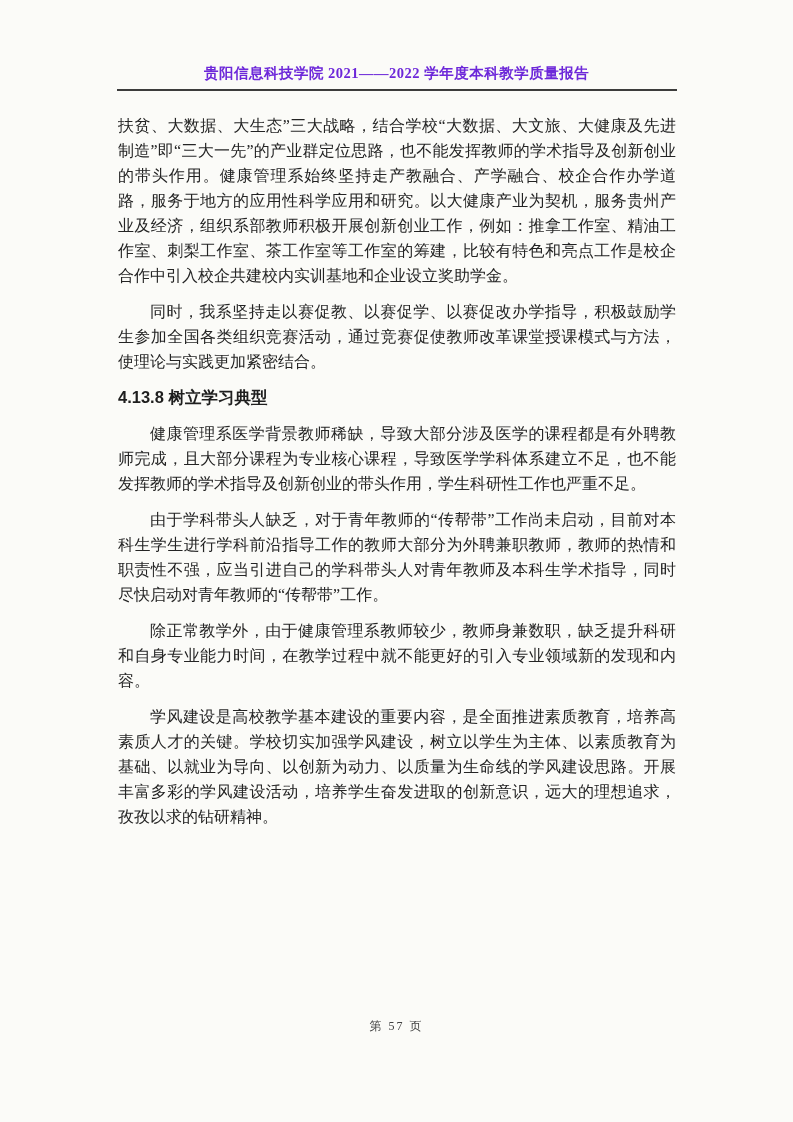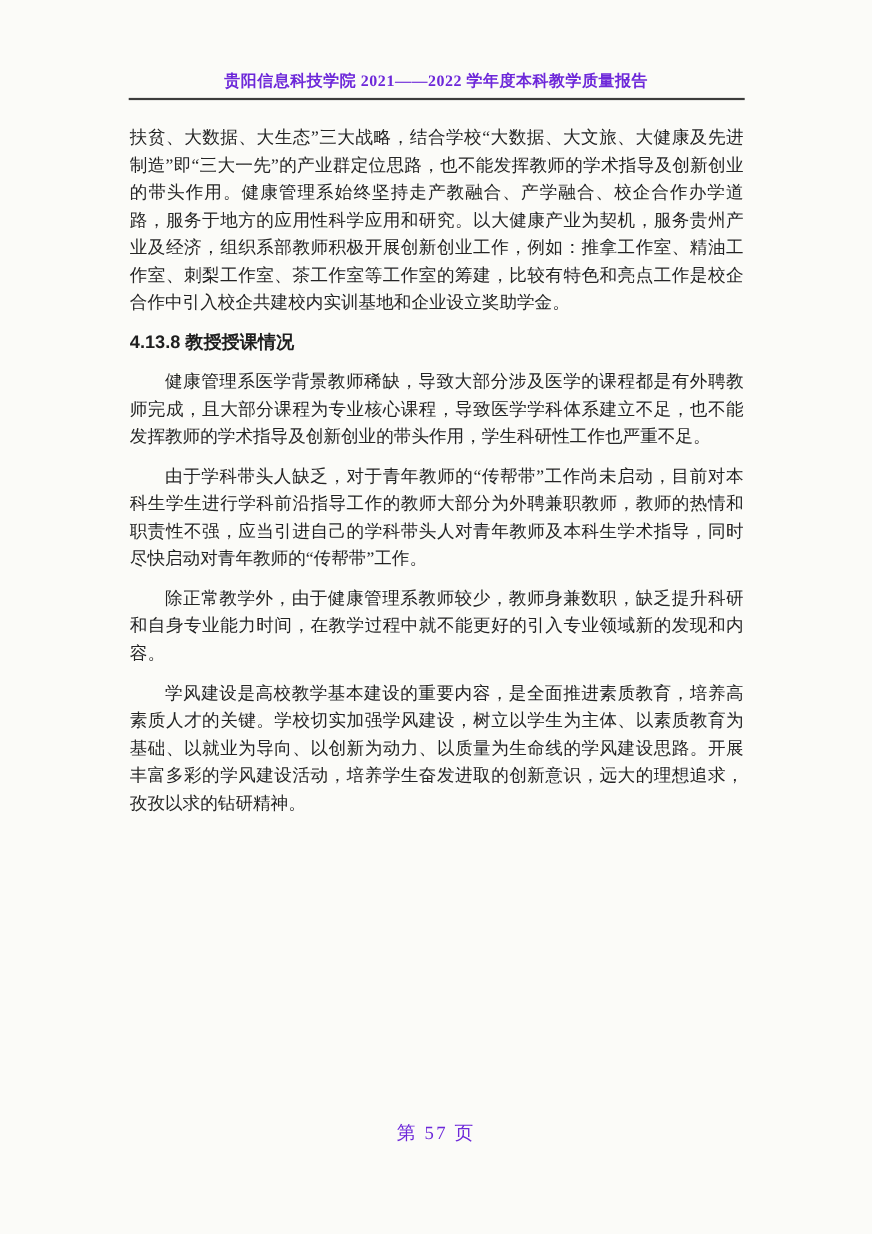--- a/index.html
+++ b/index.html
@@ -64,40 +64,41 @@
     text-align: left;
   }
   .page-footer {
     position: absolute;
     top: 1018px;
     left: 0;
     right: 0;
     text-align: center;
   }
   .page-number {
-    font-size: 17px;
+    font-size: 12px;
     letter-spacing: 2px;
-    color: #6d28d9;
+    color: #404040;
   }
 </style>
 </head>
 <body>
 
 <div class="page">
 
   <header class="page-header">
     <div class="header-title">贵阳信息科技学院 2021——2022 学年度本科教学质量报告</div>
     <div class="header-rule"></div>
   </header>
 
   <main class="page-body">
     <p class="para">扶贫、大数据、大生态”三大战略，结合学校“大数据、大文旅、大健康及先进制造”即“三大一先”的产业群定位思路，也不能发挥教师的学术指导及创新创业的带头作用。健康管理系始终坚持走产教融合、产学融合、校企合作办学道路，服务于地方的应用性科学应用和研究。以大健康产业为契机，服务贵州产业及经济，组织系部教师积极开展创新创业工作，例如：推拿工作室、精油工作室、刺梨工作室、茶工作室等工作室的筹建，比较有特色和亮点工作是校企合作中引入校企共建校内实训基地和企业设立奖助学金。</p>
 
+    <p class="para indent">同时，我系坚持走以赛促教、以赛促学、以赛促改办学指导，积极鼓励学生参加全国各类组织竞赛活动，通过竞赛促使教师改革课堂授课模式与方法，使理论与实践更加紧密结合。</p>
 
-    <h2 class="heading">4.13.8 教授授课情况</h2>
+    <h2 class="heading">4.13.8 树立学习典型</h2>
 
     <p class="para indent">健康管理系医学背景教师稀缺，导致大部分涉及医学的课程都是有外聘教师完成，且大部分课程为专业核心课程，导致医学学科体系建立不足，也不能发挥教师的学术指导及创新创业的带头作用，学生科研性工作也严重不足。</p>
 
     <p class="para indent">由于学科带头人缺乏，对于青年教师的“传帮带”工作尚未启动，目前对本科生学生进行学科前沿指导工作的教师大部分为外聘兼职教师，教师的热情和职责性不强，应当引进自己的学科带头人对青年教师及本科生学术指导，同时尽快启动对青年教师的“传帮带”工作。</p>
 
     <p class="para indent">除正常教学外，由于健康管理系教师较少，教师身兼数职，缺乏提升科研和自身专业能力时间，在教学过程中就不能更好的引入专业领域新的发现和内容。</p>
 
 
     <p class="para indent">学风建设是高校教学基本建设的重要内容，是全面推进素质教育，培养高素质人才的关键。学校切实加强学风建设，树立以学生为主体、以素质教育为基础、以就业为导向、以创新为动力、以质量为生命线的学风建设思路。开展丰富多彩的学风建设活动，培养学生奋发进取的创新意识，远大的理想追求，孜孜以求的钻研精神。</p>
 

